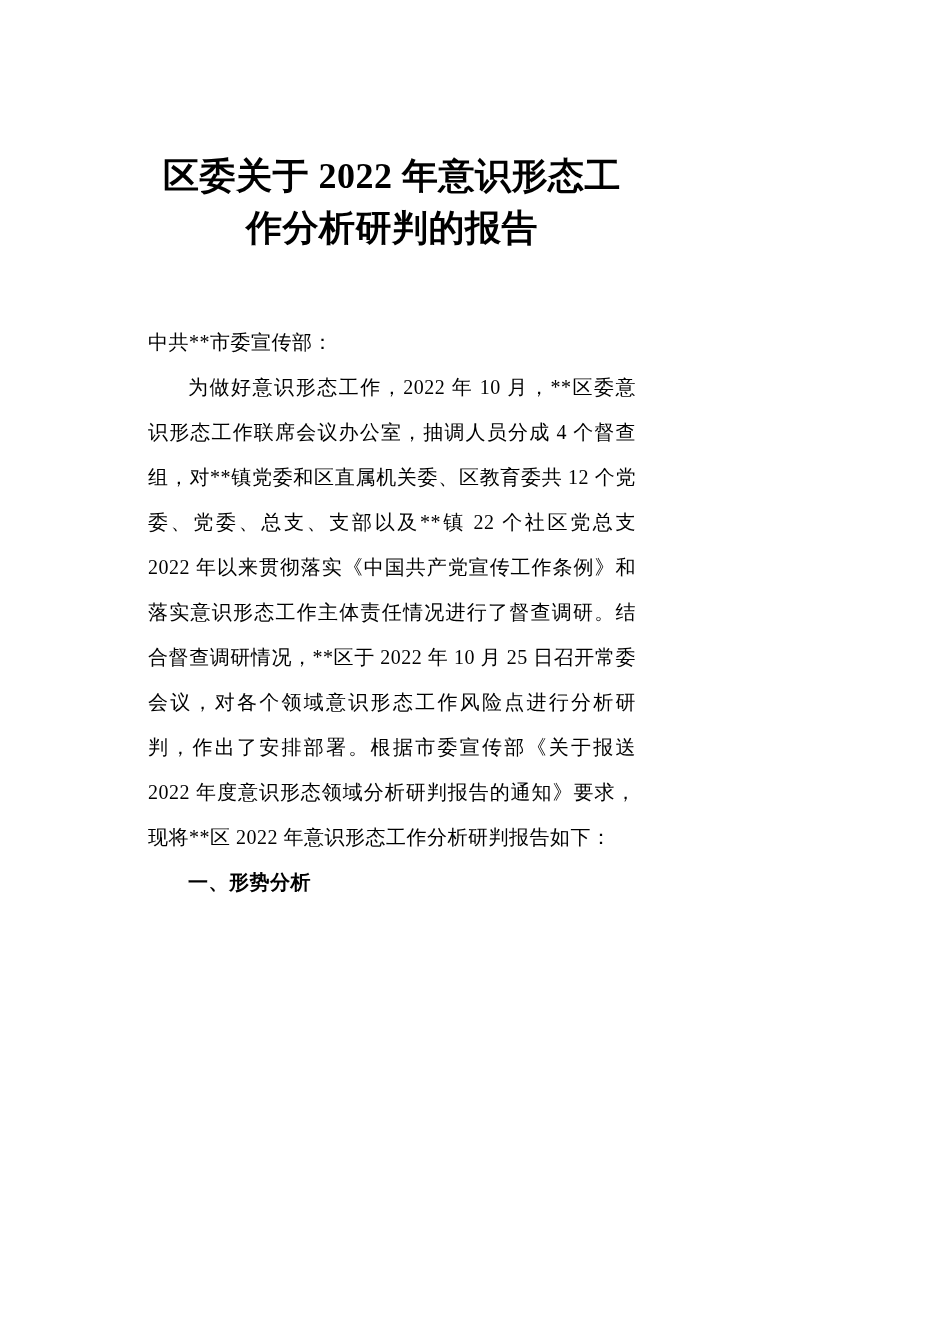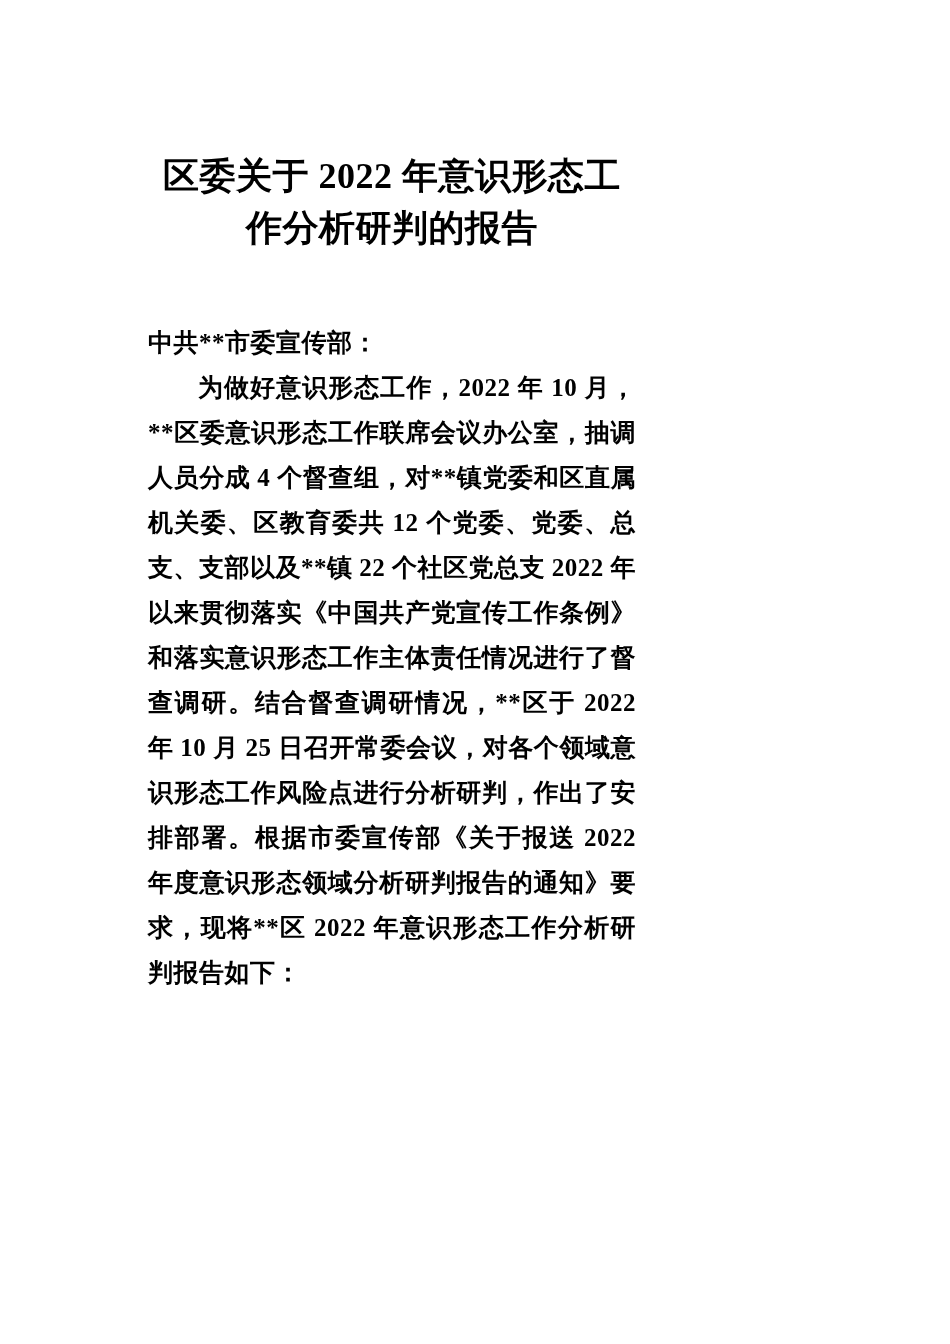--- a/index.html
+++ b/index.html
@@ -24,25 +24,24 @@
   .doc-title {
     margin: 0 0 66px 0;
     font-size: 36px;
     font-weight: bold;
     line-height: 1.45;
     text-align: center;
     letter-spacing: 0.5px;
   }
   .doc-body p {
     margin: 0;
-    font-size: 25px;
+    font-size: 20px;
     line-height: 45px;
     text-align: justify;
     letter-spacing: 0.5px;
-    font-weight: bold;
   }
   .salutation {
     text-indent: 0;
   }
   .body-para {
     text-indent: 2em;
   }
   .heading {
     text-indent: 2em;
     font-weight: bold;
@@ -53,15 +52,16 @@
 <body>
 
 <div class="page">
   <h1 class="doc-title">区委关于 2022 年意识形态工作分析研判的报告</h1>
 
   <div class="doc-body">
     <p class="salutation">中共**市委宣传部：</p>
 
     <p class="body-para">为做好意识形态工作，2022 年 10 月，**区委意识形态工作联席会议办公室，抽调人员分成 4 个督查组，对**镇党委和区直属机关委、区教育委共 12 个党委、党委、总支、支部以及**镇 22 个社区党总支 2022 年以来贯彻落实《中国共产党宣传工作条例》和落实意识形态工作主体责任情况进行了督查调研。结合督查调研情况，**区于 2022 年 10 月 25 日召开常委会议，对各个领域意识形态工作风险点进行分析研判，作出了安排部署。根据市委宣传部《关于报送 2022 年度意识形态领域分析研判报告的通知》要求，现将**区 2022 年意识形态工作分析研判报告如下：</p>
 
+    <p class="heading">一、形势分析</p>
 
   </div>
 </div>
 
 </body></html>

